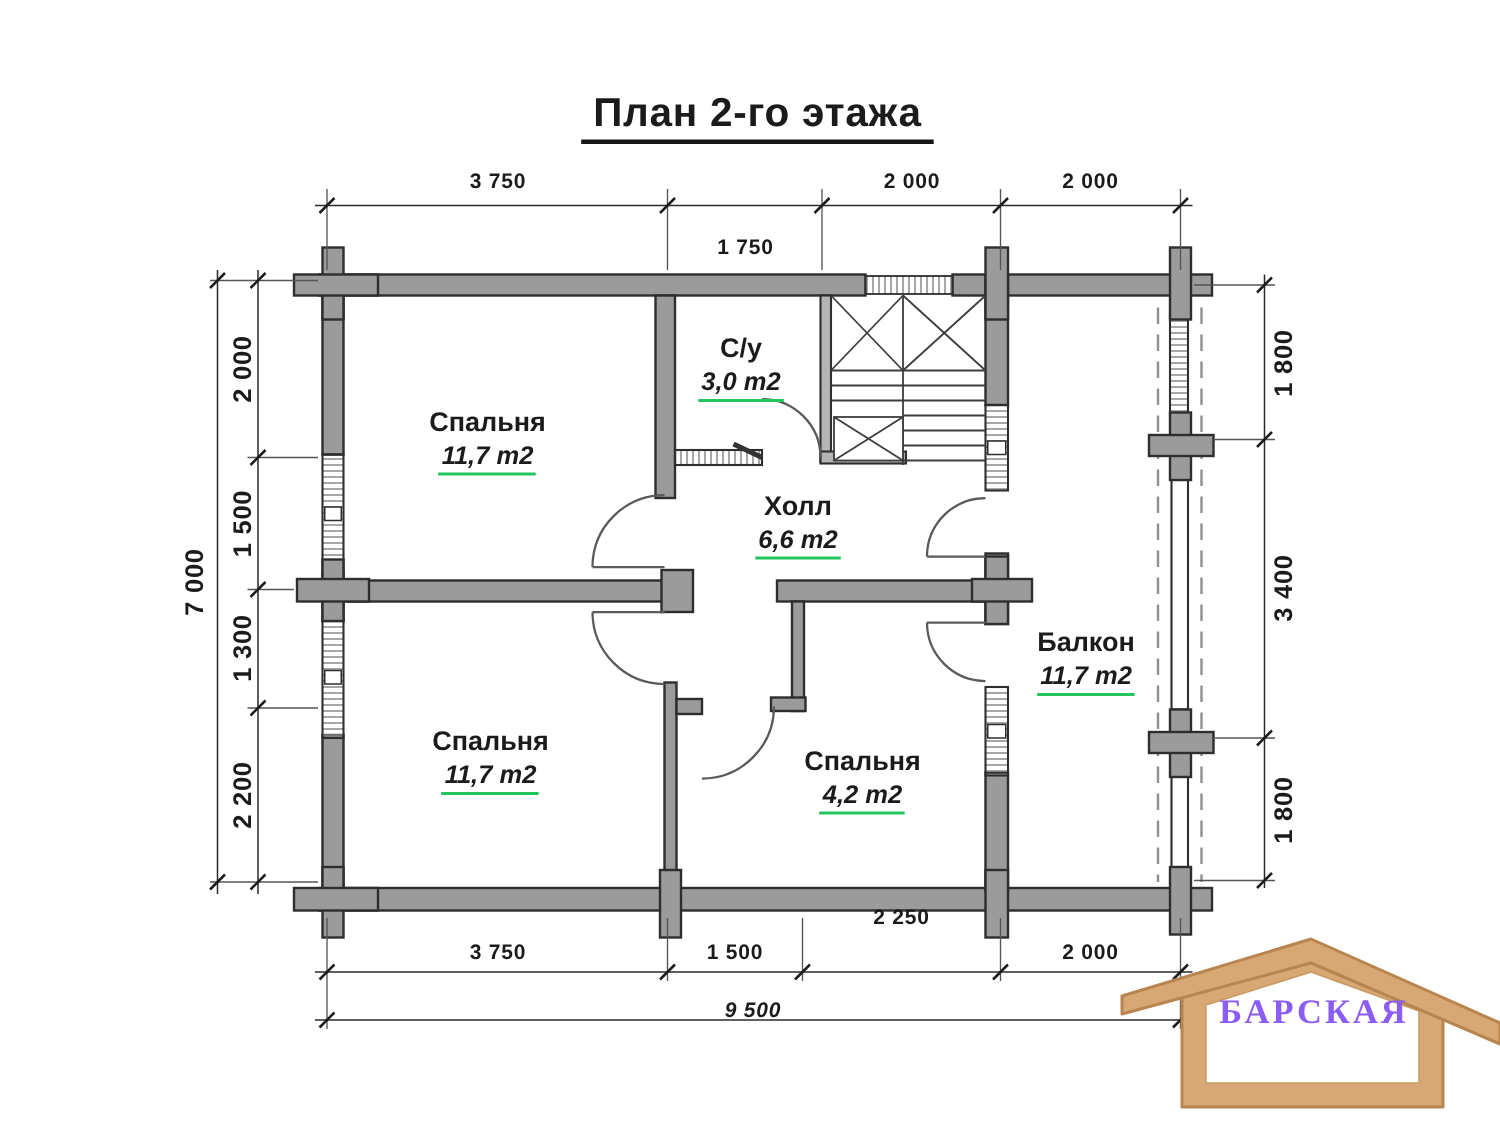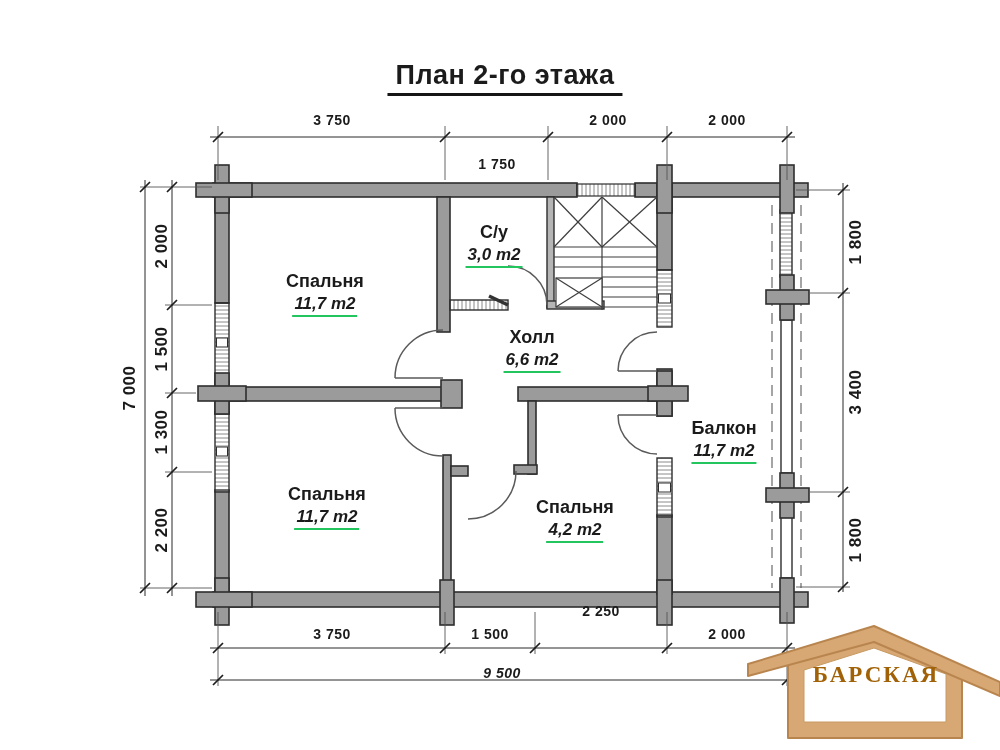--- a/index.html
+++ b/index.html
@@ -8,21 +8,21 @@
   #plan-svg{position:absolute;left:0;top:0;}
   .lbl{position:absolute;white-space:nowrap;font-weight:bold;color:#1b1b1b;}
   .title{font-size:27px;letter-spacing:0.5px;border-bottom:3px solid #161616;
          padding:0 8px 2px 8px;transform:translateX(-50%);text-align:right;}
   .dim{font-size:14px;letter-spacing:0.5px;transform:translateX(-50%);}
   .dim-v{font-size:17px;letter-spacing:0.5px;transform:translate(-50%,-50%) rotate(-90deg);}
   .room{transform:translateX(-50%);text-align:center;line-height:1.25;}
   .room .rname{font-size:18px;display:block;}
   .room .rarea{font-size:17px;display:inline-block;border-bottom:2px solid #22c55e;padding:0 2px 1px 2px;font-style:italic;}
   .logo-text{position:absolute;font-family:"Liberation Serif", serif;font-weight:bold;
-             color:#a16207;letter-spacing:2px;font-size:23px;transform:translateX(-50%);}
+             color:#8b5cf6;letter-spacing:2px;font-size:23px;transform:translateX(-50%);}
 </style>
 </head>
 <body>
 
 <div id="stage">
 
   <svg id="plan-svg" width="1000" height="750" viewBox="0 0 1000 750">
     <defs>
       <pattern id="hatchH" width="4" height="4" patternUnits="userSpaceOnUse">
         <path d="M0,2 H4" stroke="#8a8a8a" stroke-width="1"></path>

